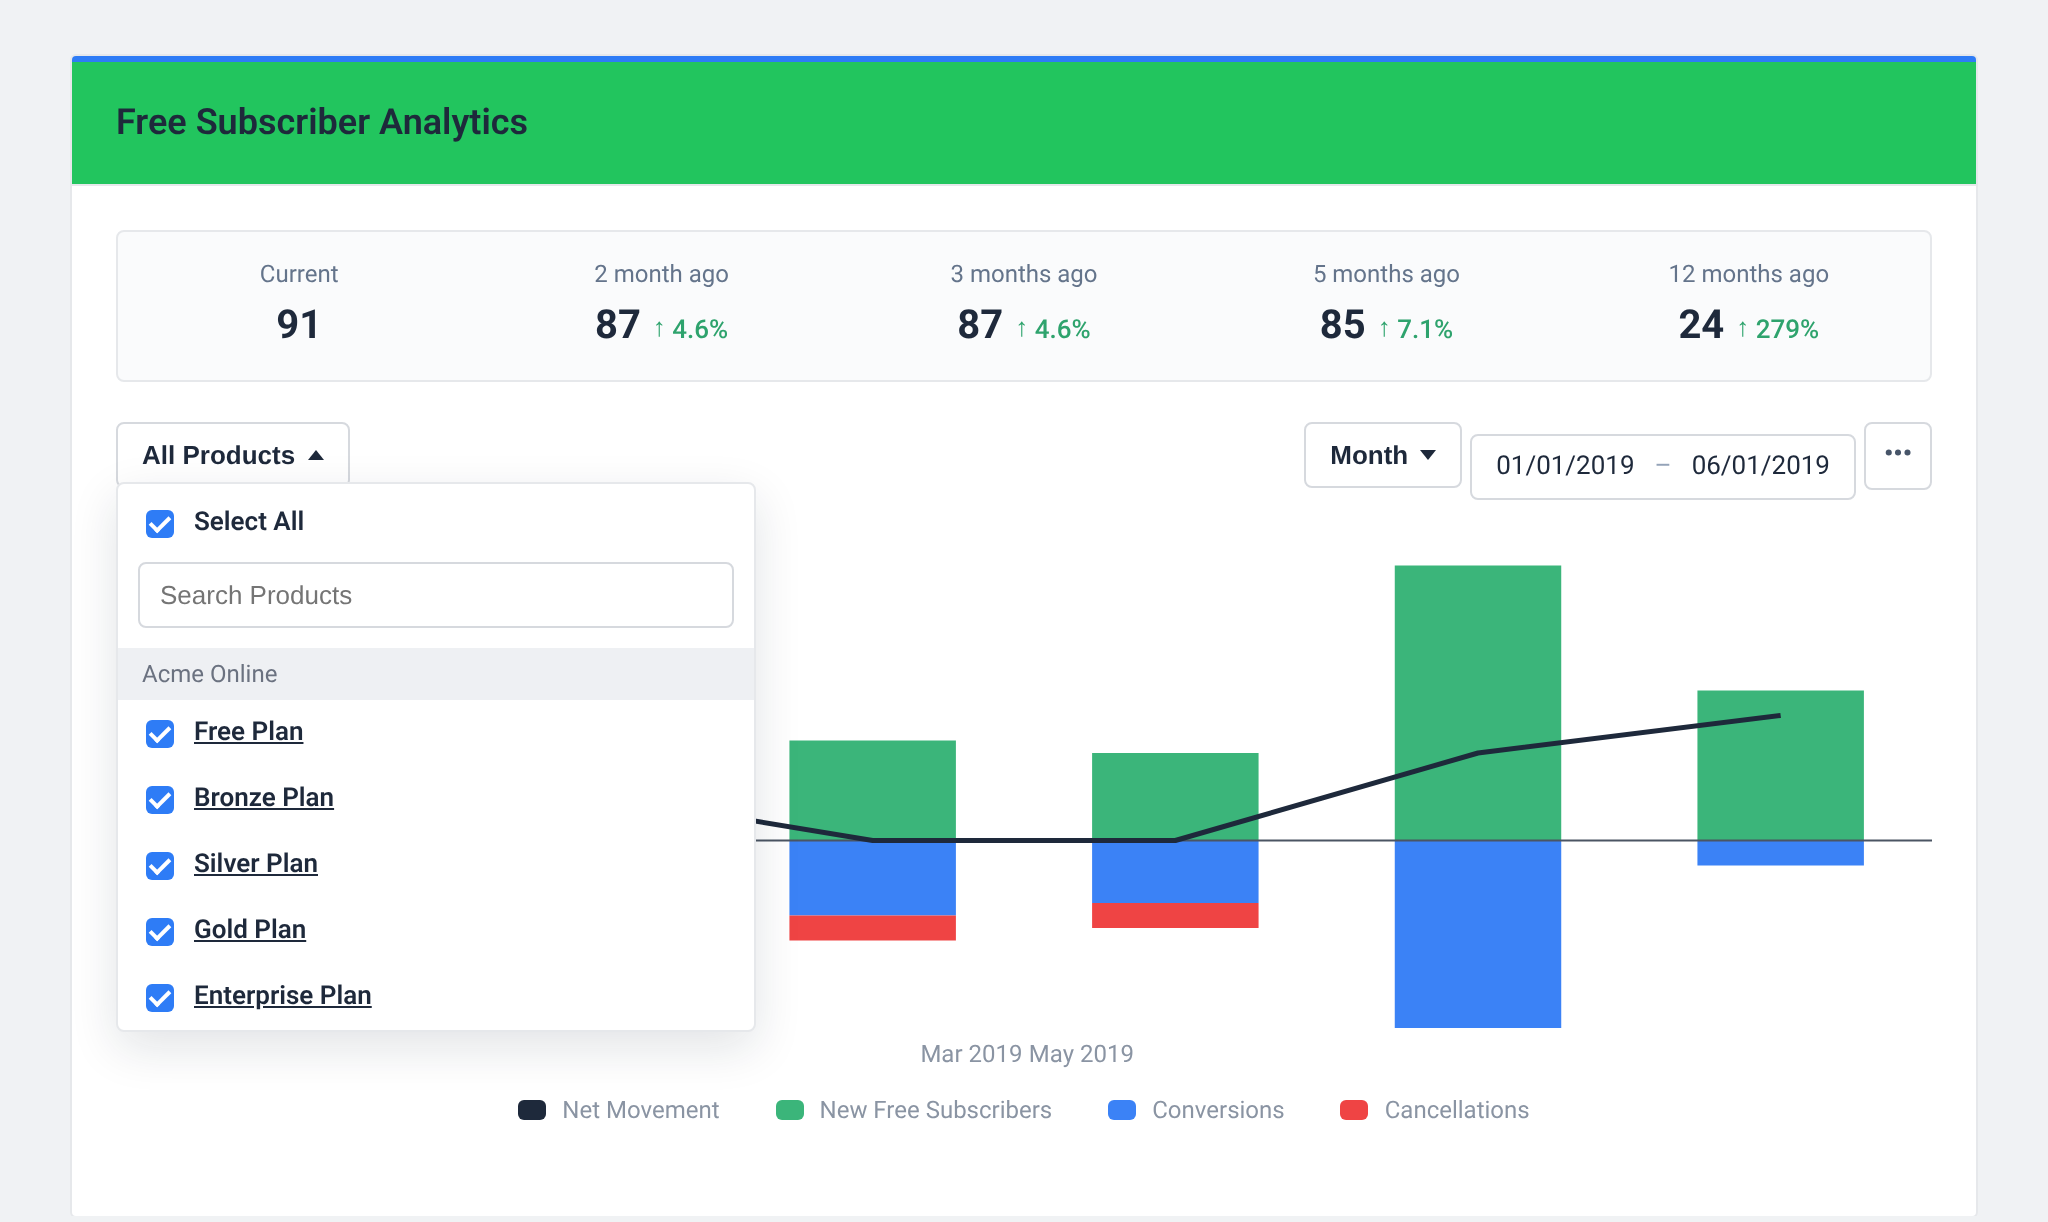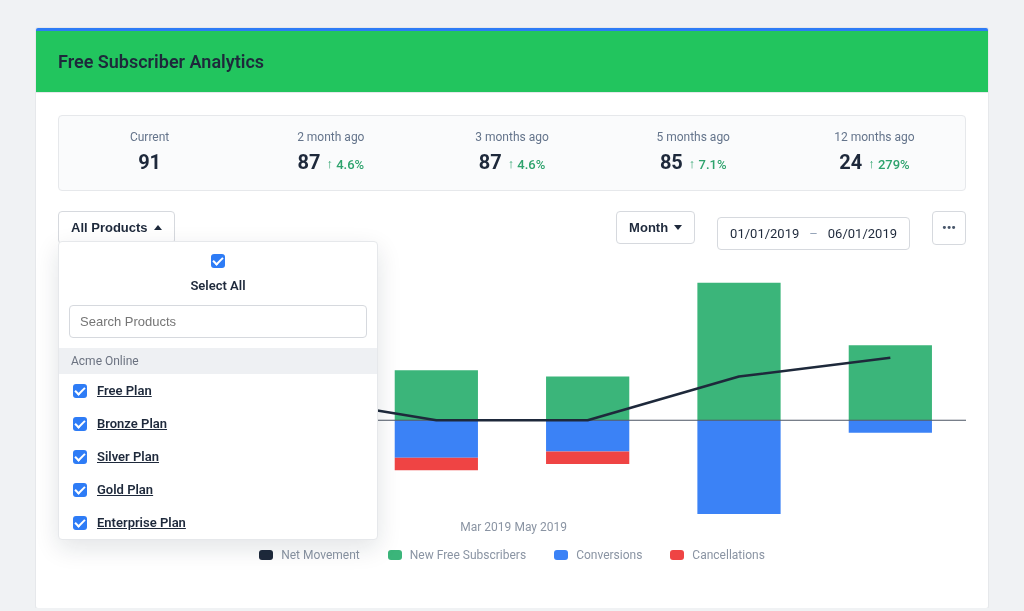--- a/index.html
+++ b/index.html
@@ -65,21 +65,21 @@
     color: #2ea36d;
     font-weight: 500;
   }
   .arrow-up {
     display: inline-block;
     transform: translateY(-1px);
   }
   .controls-row {
     display: flex;
     align-items: center;
-    gap: 22px;
+    gap: 4px;
     margin-bottom: 14px;
     position: relative;
   }
   .controls-spacer { flex: 1; }
   .btn {
     border: 1px solid #d6d9de;
     background: #fff;
     border-radius: 4px;
     padding: 8px 12px;
     font-size: 13px;
@@ -136,21 +136,20 @@
     box-shadow: 0 8px 24px rgba(20,30,50,0.12);
     z-index: 10;
   }
   .dd-row {
     padding: 12px 14px;
     display: flex;
     align-items: center;
     gap: 10px;
     font-weight: 600;
     font-size: 13px;
-    flex-direction: column;
   }
   .dd-search-wrap {
     padding: 0 10px 10px;
   }
   .dd-search {
     width: 100%;
     border: 1px solid #d6d9de;
     border-radius: 4px;
     padding: 8px 10px;
     font-size: 13px;

